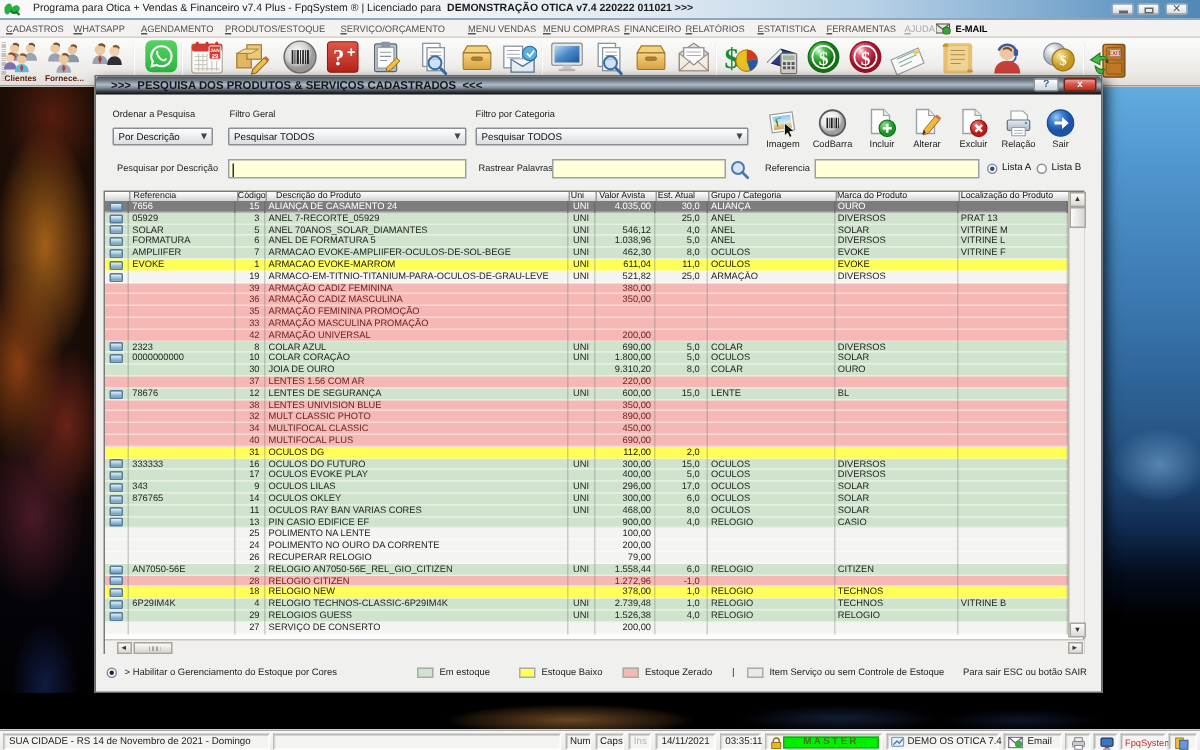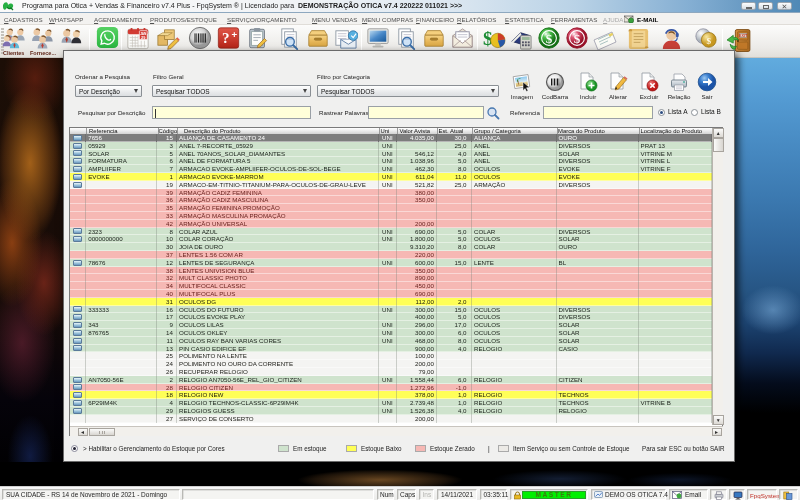--- a/index.html
+++ b/index.html
@@ -373,20 +373,25 @@
 
   <div class="abs" style="left:0;top:404px;width:800px;height:24px;background:
     radial-gradient(110px 14px at 380px 75%,rgba(140,95,45,0.75),rgba(90,60,30,0.3) 60%,transparent 75%),
     radial-gradient(90px 12px at 560px 70%,rgba(55,85,145,0.35),transparent 75%),
     radial-gradient(70px 10px at 680px 75%,rgba(40,70,130,0.3),transparent 75%),
     linear-gradient(#000,#000);"></div>
 </div>
 
 <div class="abs" style="left:63px;top:50px;width:672px;height:412px;background:#f0f0ef;border:1px solid #6a6a6a;box-shadow:3px 4px 8px rgba(0,0,0,0.75);">
 
+  <div class="abs" style="left:0;top:0;width:670px;height:11.5px;background:linear-gradient(180deg,#4a4f55 0%,#707b86 22%,#aebbc7 46%,#8996a2 60%,#2e3338 86%,#0b0d0f 100%);border-radius:2px 2px 0 0;">
+    <span class="abs" style="left:10px;top:1.4px;font-size:7.6px;font-weight:bold;color:#14161c;letter-spacing:0;">&gt;&gt;&gt;&nbsp;&nbsp;PESQUISA DOS PRODUTOS &amp; SERVIÇOS CADASTRADOS&nbsp;&nbsp;&lt;&lt;&lt;</span>
+    <span class="abs" style="left:625px;top:1px;width:17px;height:9px;background:linear-gradient(#fefefe,#cfd6da);border:1px solid #8b949b;border-radius:2px;color:#3c6c9c;font-size:7px;font-weight:bold;text-align:center;line-height:8px;">?</span>
+    <span class="abs" style="left:645px;top:1px;width:22px;height:9px;background:linear-gradient(#f0a198,#d6574a 45%,#b92e1e);border:1px solid #7c1f14;border-radius:2px;color:#fff;font-size:6.5px;font-weight:bold;text-align:center;line-height:8.5px;">x</span>
+  </div>
   <span class="abs" style="left:11px;top:22px;font-size:6.2px;color:#222;">Ordenar a Pesquisa</span>
     <span class="abs" style="left:89px;top:22px;font-size:6.2px;color:#222;">Filtro Geral</span>
     <span class="abs" style="left:253px;top:22px;font-size:6.2px;color:#222;">Filtro por Categoria</span>
     <div class="abs" style="left:11px;top:33.5px;width:67px;height:12px;background:linear-gradient(#ffffff,#e8eaec 60%,#dcdfe2);border:1px solid #8a8f94;border-radius:1px;">
       <span class="abs" style="left:3px;top:2px;font-size:6.5px;color:#111;">Por Descrição</span>
       <span class="abs" style="right:3px;top:3px;width:0;height:0;border-left:2.8px solid transparent;border-right:2.8px solid transparent;border-top:4px solid #444;"></span>
     </div>
     <div class="abs" style="left:88px;top:33.5px;width:159px;height:12px;background:linear-gradient(#ffffff,#e8eaec 60%,#dcdfe2);border:1px solid #8a8f94;border-radius:1px;">
       <span class="abs" style="left:3px;top:2px;font-size:6.5px;color:#111;">Pesquisar TODOS</span>
       <span class="abs" style="right:3px;top:3px;width:0;height:0;border-left:2.8px solid transparent;border-right:2.8px solid transparent;border-top:4px solid #444;"></span>

